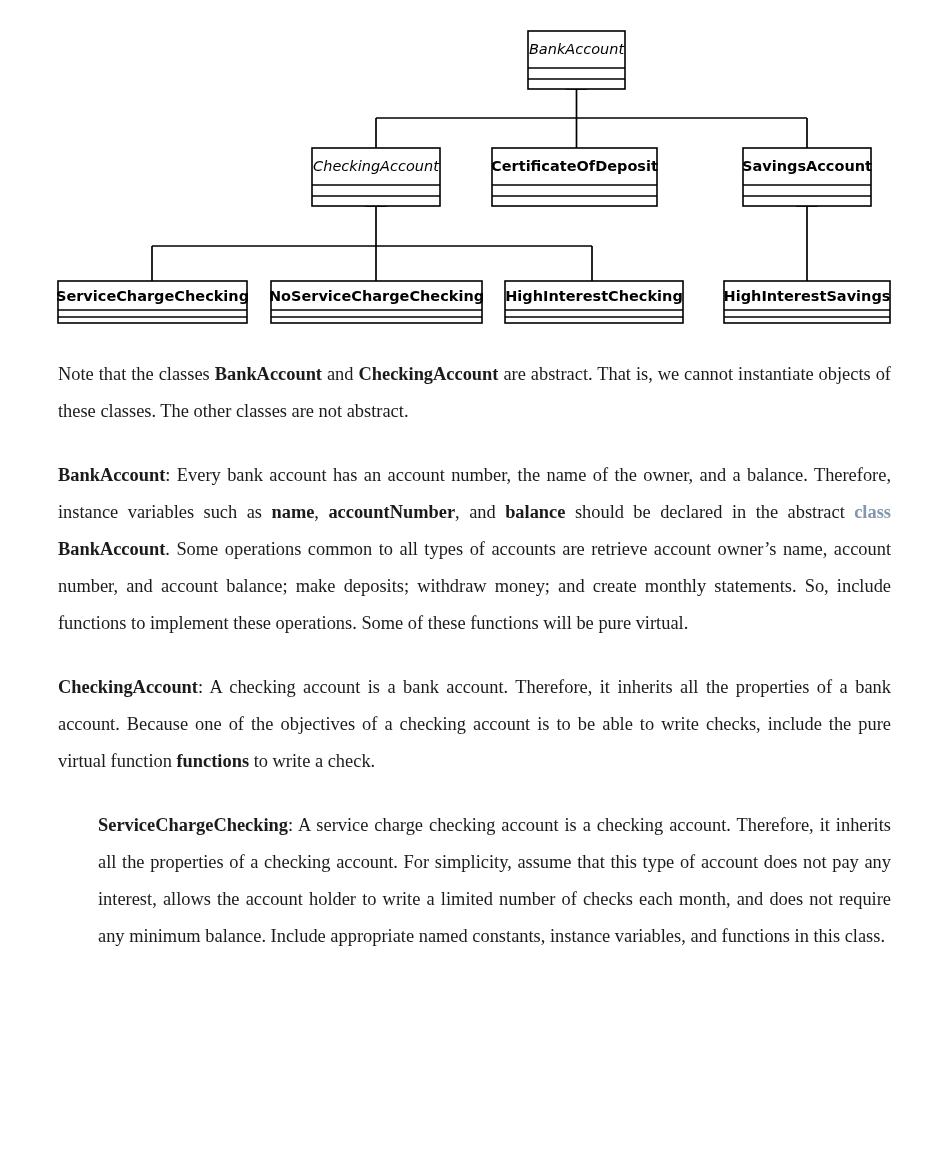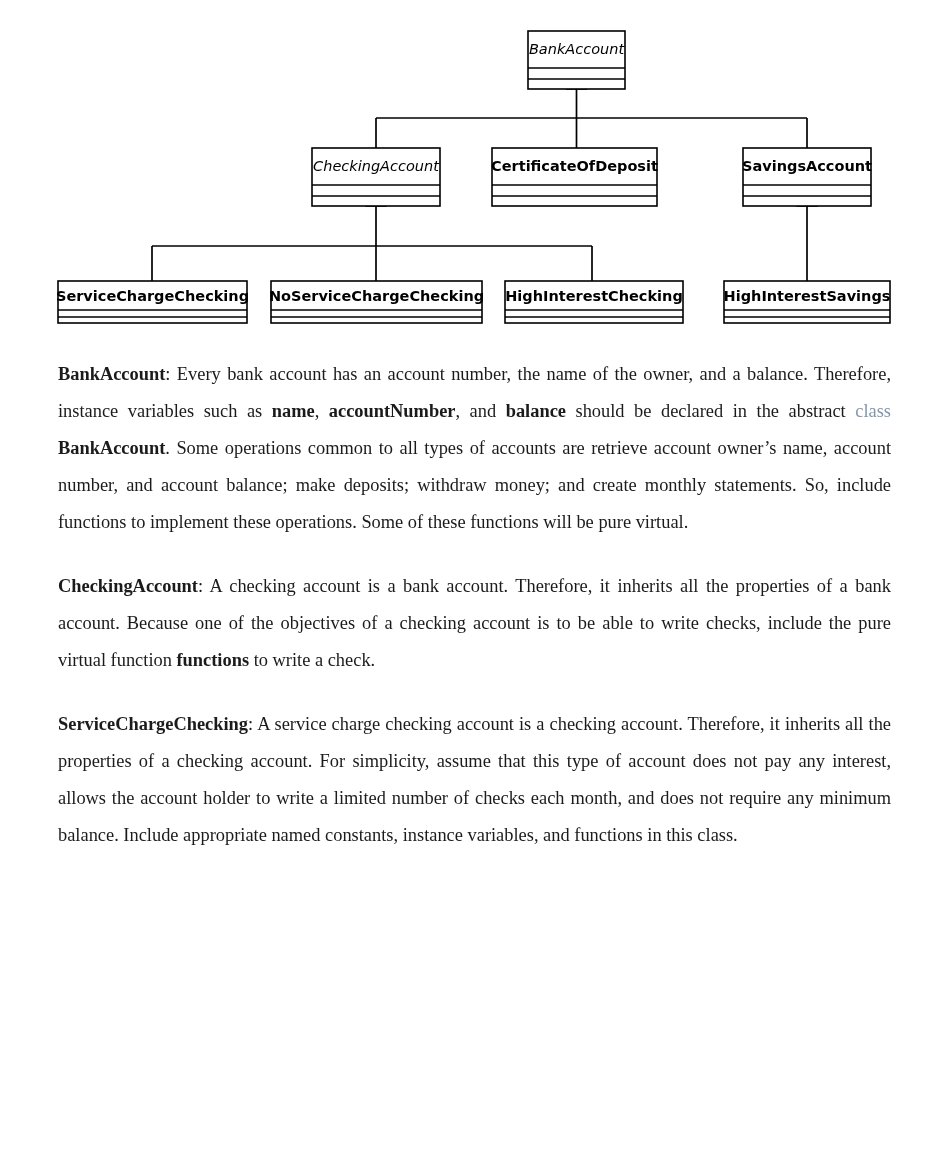--- a/index.html
+++ b/index.html
@@ -71,26 +71,27 @@
     font-size: 18.4px;
     line-height: 37px;
     text-align: justify;
     margin: 0 0 27px 0;
     color: #1b1b1b;
     -webkit-hyphens: none;
     hyphens: none;
   }
   .para:last-child {
     margin-bottom: 0;
+    margin-left: 40px;
   }
   .b {
     font-weight: bold;
   }
   .kw {
-    font-weight: normal;
+    font-weight: bold;
     color: #8296ae;
   }
 </style>
 </head>
 <body>
 
 <div id="uml-diagram">
   <svg width="938" height="345" viewBox="0 0 938 345" xmlns="http://www.w3.org/2000/svg">
 
     <g>
@@ -173,16 +174,17 @@
       <rect class="uml-box-rect" x="724" y="281" width="166" height="42"></rect>
       <line class="uml-sep" x1="724" y1="310" x2="890" y2="310"></line>
       <line class="uml-sep" x1="724" y1="317" x2="890" y2="317"></line>
       <text class="uml-class-name" x="807" y="297">HighInterestSavings</text>
     </g>
 
   </svg>
 </div>
 
 <div id="document-body">
+  <p class="para">Note that the classes <span class="b">BankAccount</span> and <span class="b">CheckingAccount</span> are abstract. That is, we cannot instantiate objects of these classes. The other classes are not abstract.</p>
   <p class="para"><span class="b">BankAccount</span>: Every bank account has an account number, the name of the owner, and a balance. Therefore, instance variables such as <span class="b">name</span>, <span class="b">accountNumber</span>, and <span class="b">balance</span> should be declared in the abstract <span class="kw">class</span> <span class="b">BankAccount</span>. Some operations common to all types of accounts are retrieve account owner’s name, account number, and account balance; make deposits; withdraw money; and create monthly statements. So, include functions to implement these operations. Some of these functions will be pure virtual.</p>
   <p class="para"><span class="b">CheckingAccount</span>: A checking account is a bank account. Therefore, it inherits all the properties of a bank account. Because one of the objectives of a checking account is to be able to write checks, include the pure virtual function <span class="b">functions</span> to write a check.</p>
   <p class="para"><span class="b">ServiceChargeChecking</span>: A service charge checking account is a checking account. Therefore, it inherits all the properties of a checking account. For simplicity, assume that this type of account does not pay any interest, allows the account holder to write a limited number of checks each month, and does not require any minimum balance. Include appropriate named constants, instance variables, and functions in this class.</p>
 </div>
 
 </body></html>

